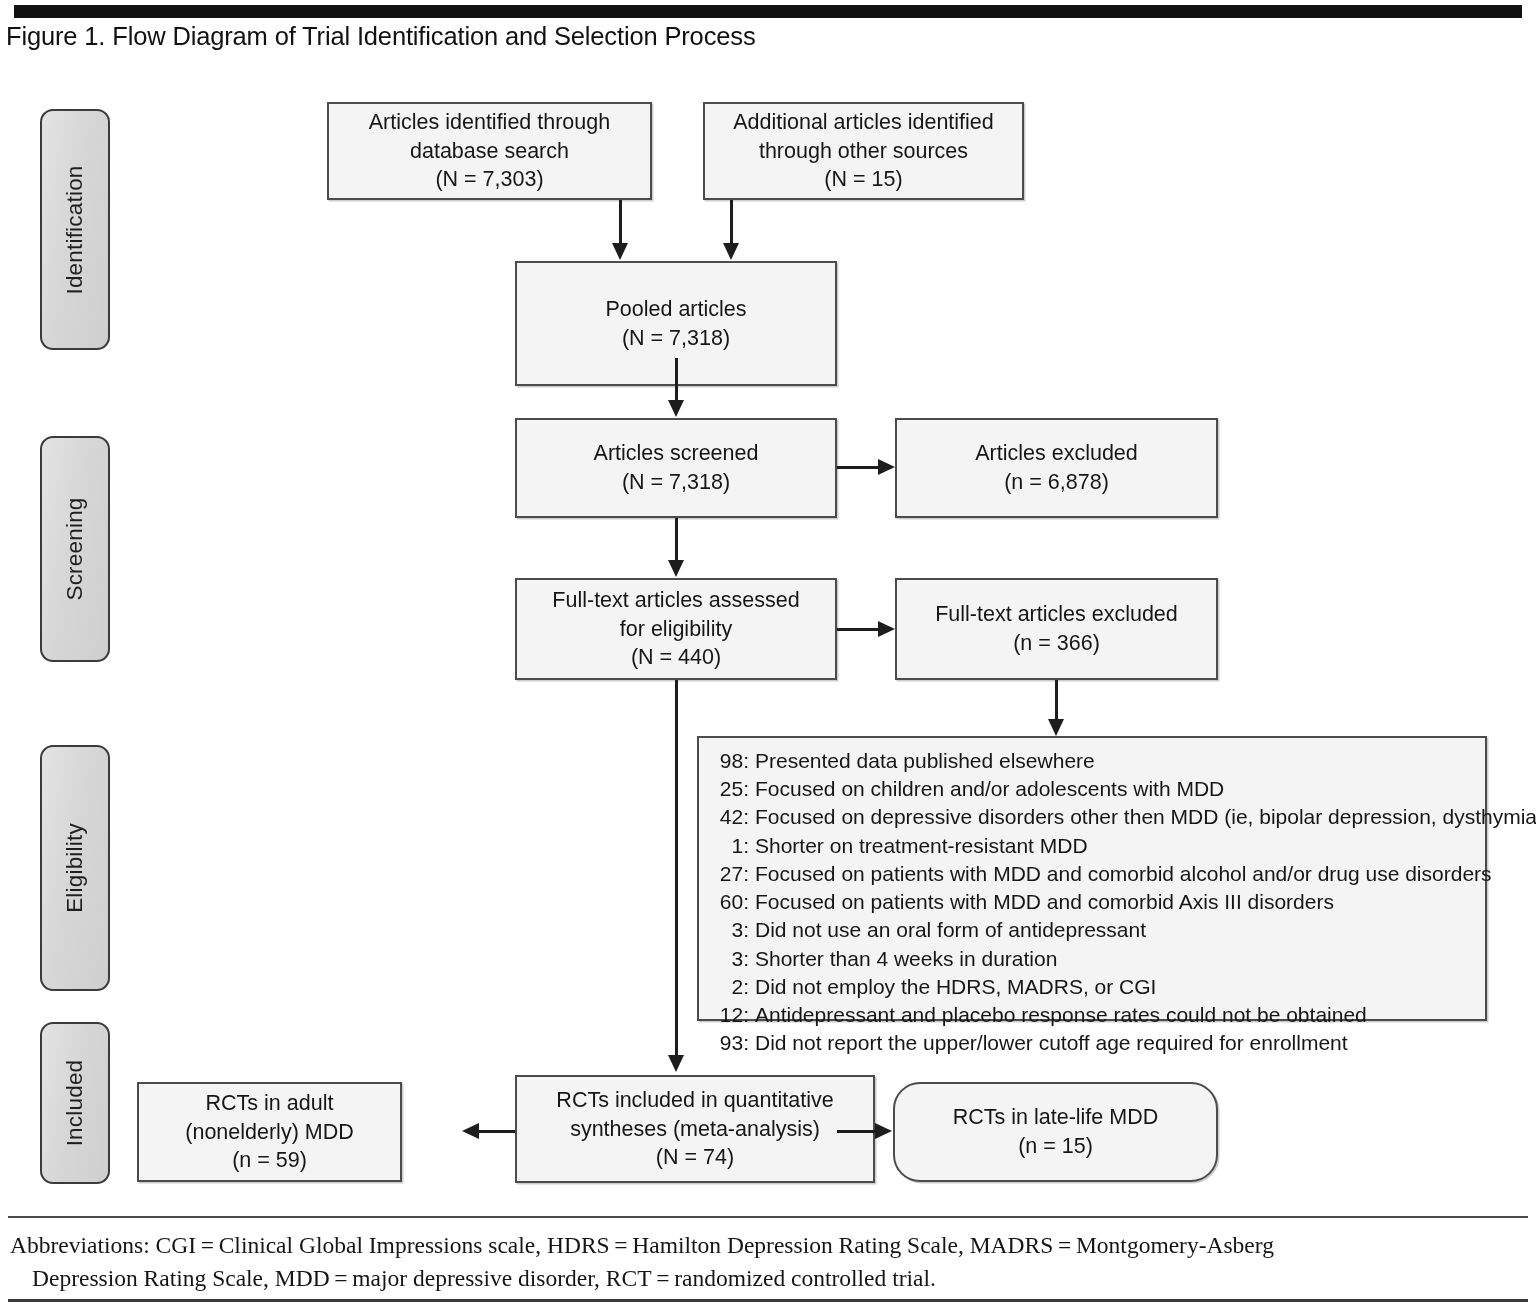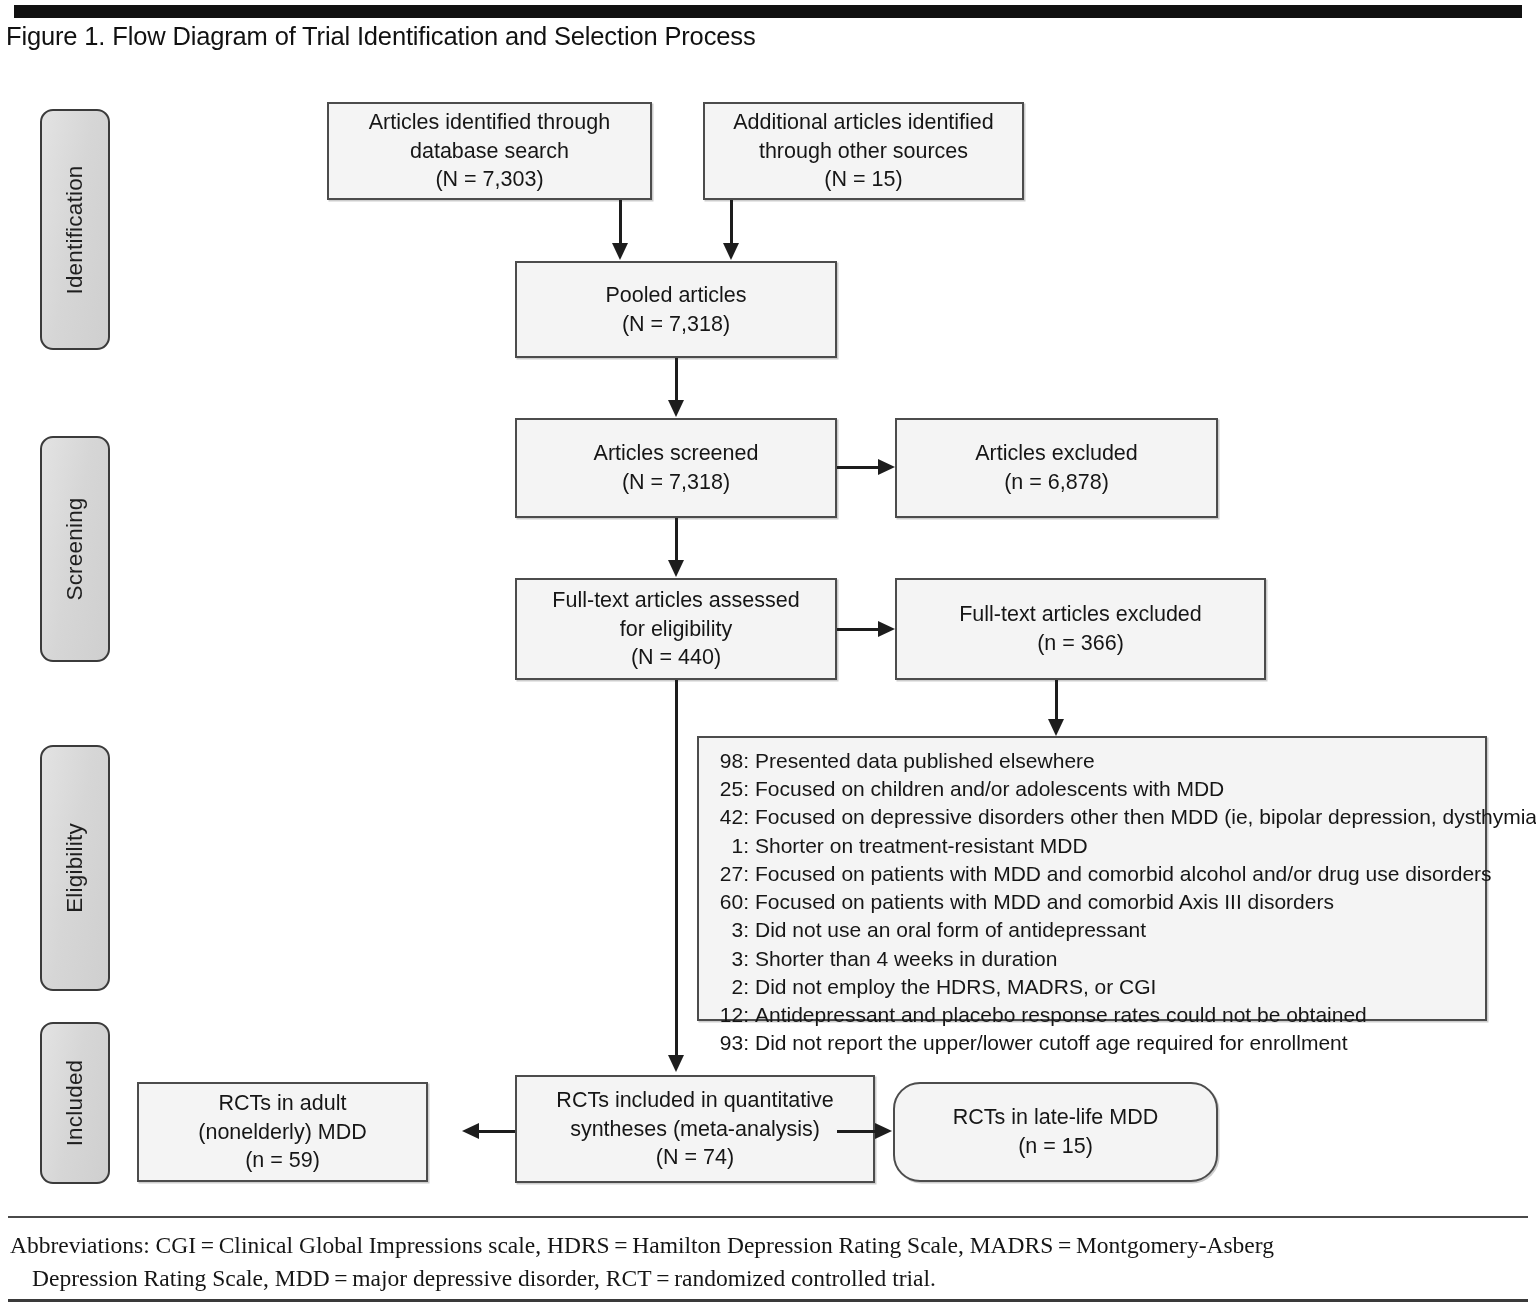--- a/index.html
+++ b/index.html
@@ -191,21 +191,21 @@
       <span class="ln">(N = 15)</span>
     </div>
   </div>
 
   <div class="vline" style="left:619px; top:200px; height:44px;"></div>
   <div class="arrow-down" style="left:611.5px; top:243px;"></div>
 
   <div class="vline" style="left:730px; top:200px; height:44px;"></div>
   <div class="arrow-down" style="left:722.5px; top:243px;"></div>
 
-  <div class="box" style="left:515px; top:261px; width:322px; height:97px;">
+  <div class="box" style="left:515px; top:261px; width:322px; height:125px;">
     <div class="inner">
       <span class="ln">Pooled articles</span>
       <span class="ln">(N = 7,318)</span>
     </div>
   </div>
 
   <div class="vline" style="left:675px; top:358px; height:43px;"></div>
   <div class="arrow-down" style="left:667.5px; top:400px;"></div>
 
   <div class="box" style="left:515px; top:418px; width:322px; height:100px;">
@@ -229,21 +229,21 @@
   <div class="arrow-down" style="left:667.5px; top:560px;"></div>
 
   <div class="box" style="left:515px; top:578px; width:322px; height:102px;">
     <div class="inner">
       <span class="ln">Full-text articles assessed</span>
       <span class="ln">for eligibility</span>
       <span class="ln">(N = 440)</span>
     </div>
   </div>
 
-  <div class="box" style="left:895px; top:578px; width:371px; height:102px;">
+  <div class="box" style="left:895px; top:578px; width:323px; height:102px;">
     <div class="inner">
       <span class="ln">Full-text articles excluded</span>
       <span class="ln">(n = 366)</span>
     </div>
   </div>
 
   <div class="hline" style="left:837px; top:628px; width:42px;"></div>
   <div class="arrow-right" style="left:878px; top:620.5px;"></div>
 
   <div class="vline" style="left:1055px; top:680px; height:40px;"></div>
@@ -289,21 +289,21 @@
   </div>
 
   <div class="box" style="left:515px; top:1075px; width:360px; height:108px;">
     <div class="inner">
       <span class="ln">RCTs included in quantitative</span>
       <span class="ln">syntheses (meta-analysis)</span>
       <span class="ln">(N = 74)</span>
     </div>
   </div>
 
-  <div class="box" style="left:137px; top:1082px; width:291px; height:100px;">
+  <div class="box" style="left:137px; top:1082px; width:265px; height:100px;">
     <div class="inner">
       <span class="ln">RCTs in adult</span>
       <span class="ln">(nonelderly) MDD</span>
       <span class="ln">(n = 59)</span>
     </div>
   </div>
 
   <div class="box" style="left:893px; top:1082px; width:325px; height:100px;border-radius:27px;">
     <div class="inner">
       <span class="ln">RCTs in late-life MDD</span>

